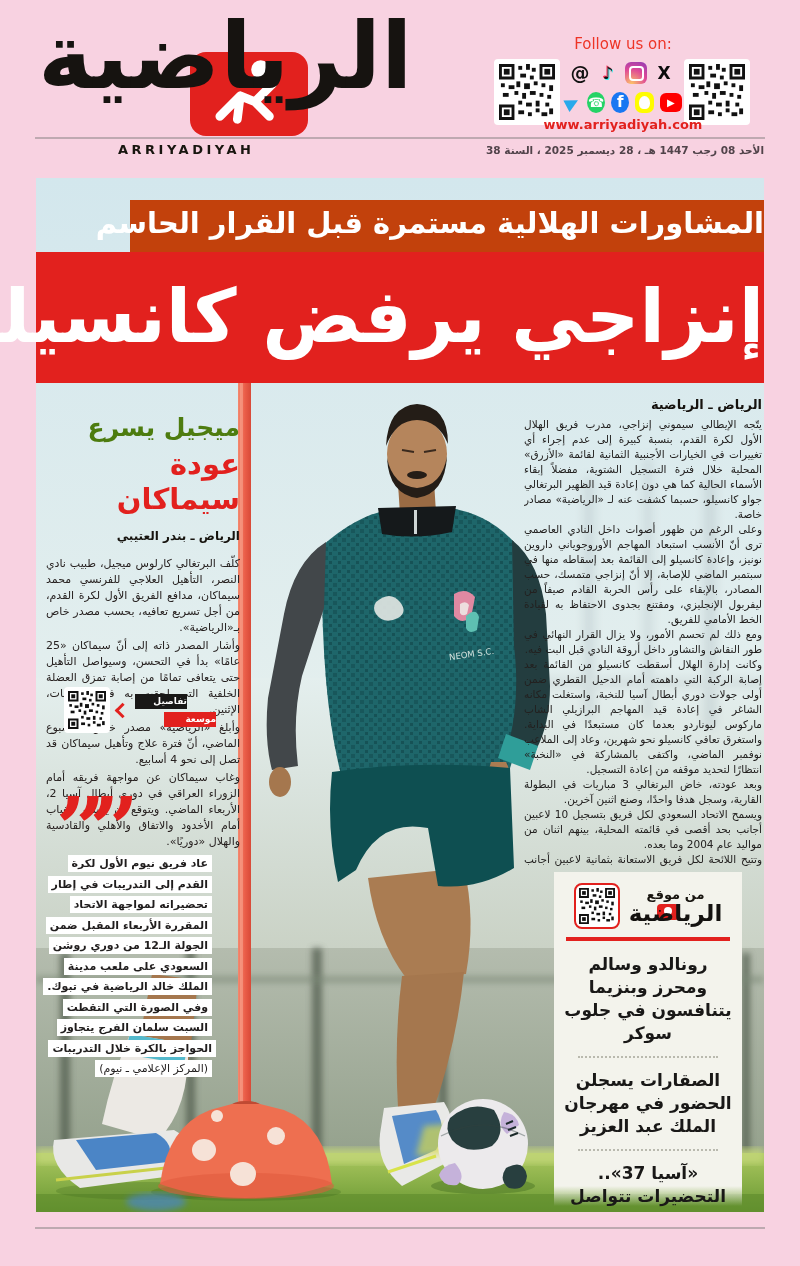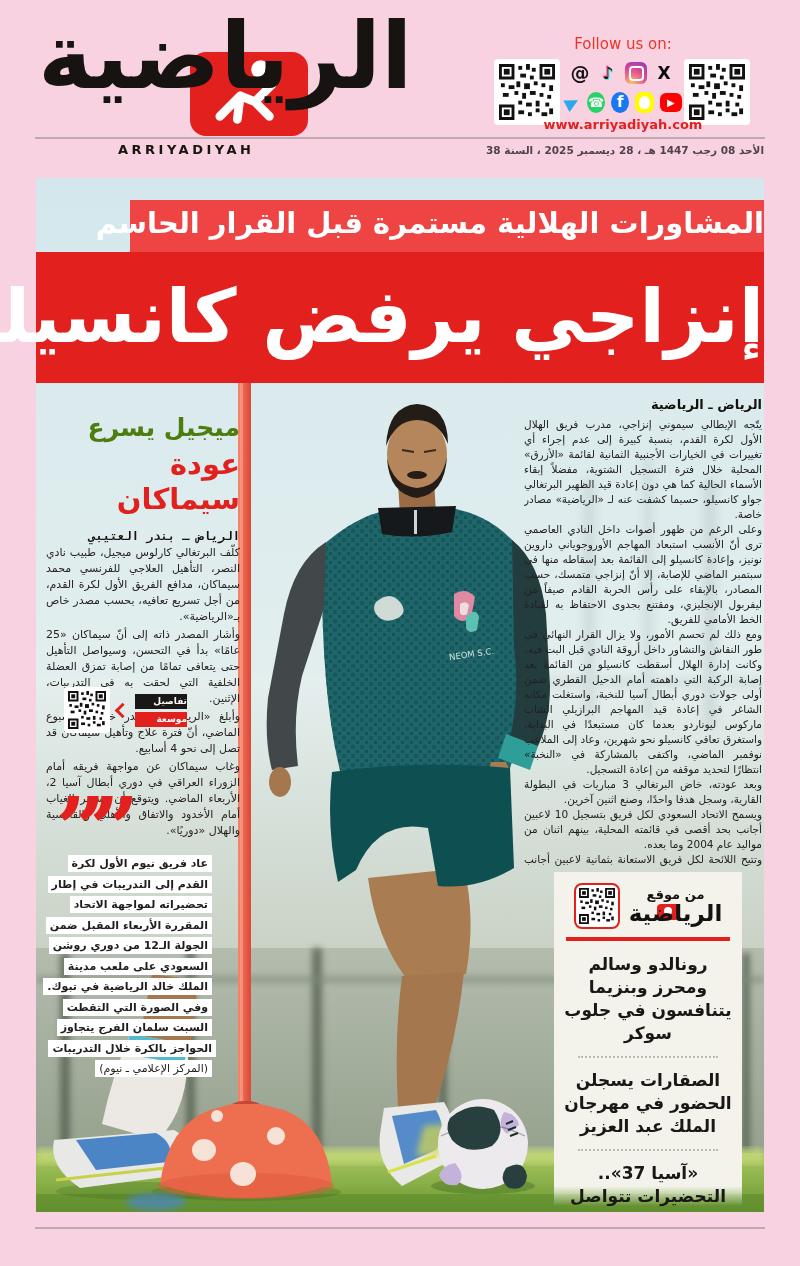--- a/index.html
+++ b/index.html
@@ -32,37 +32,37 @@
   .ic-snapchat::before { content:""; width:11px; height:13px; background:#fff; border-radius:50% 50% 42% 42%; }
   .ic-youtube { background:#ff0000; border-radius:6px; width:26px; height:19px; color:#fff; font-size:10px; }
   .site { position:absolute; left:492px; top:117px; width:262px; text-align:center; color:#e2211e; font-weight:bold; font-size:13px; }
   .date { position:absolute; right:36px; top:144px; font-size:10.5px; color:#51434a; direction:rtl; font-weight:bold; }
 
   
   .photo { position:absolute; left:36px; top:178px; width:728px; height:1034px; z-index:1; }
   .photo svg { display:block; width:728px; height:1034px; }
 
   
-  .kicker { position:absolute; left:130px; top:200px; width:634px; height:58px; background:#ef4444; color:#fff; font-size:29px; font-weight:bold; line-height:47px; text-align:center; direction:rtl; z-index:6; white-space:nowrap;padding-left:6px; }
+  .kicker { position:absolute; left:130px; top:200px; width:634px; height:58px; background:#c2410c; color:#fff; font-size:29px; font-weight:bold; line-height:47px; text-align:center; direction:rtl; z-index:6; white-space:nowrap;padding-left:6px; }
   .banner { position:absolute; left:36px; top:252px; width:728px; height:131px; background:#e2211e; color:#fff; font-size:74px; font-weight:bold; line-height:128px; text-align:center; direction:rtl; z-index:6; white-space:nowrap; letter-spacing:-2px; }
 
   
   .col-side { position:absolute; left:46px; top:412px; width:194px; direction:rtl; z-index:5; }
   .col-side .h-top { font-size:25px; font-weight:bold; color:#4d7c0f; line-height:1.25; }
   .col-side .h-main { font-size:29px; font-weight:bold; color:#e2211e; line-height:1.2; margin:4px 0 12px; }
-  .col-side .byline { font-size:12px; font-weight:bold; color:#17140f; margin-bottom:1px;font-family:Liberation Mono, monospace; }
+  .col-side .byline { font-size:12px; font-weight:bold; color:#17140f; margin-bottom:13px; }
   .col-side p { font-size:11px; line-height:16px; text-align:justify; color:#272120; margin-bottom:2px; }
 
   .details { position:absolute; left:64px; top:686px; height:48px; display:flex; align-items:center; gap:7px; z-index:5; }
   .details .qr-mini { width:46px; height:46px; background:#fff; border-radius:4px; padding:4px; }
   .details .qr-mini svg { width:100%; height:100%; }
   .chev { width:11px; height:11px; border-left:3px solid #e2211e; border-bottom:3px solid #e2211e; transform:rotate(45deg); }
   .chips { display:flex; flex-direction:column; gap:3px; }
   .chip { width:52px; height:15px; font-size:9px; line-height:15px; color:#fff; font-weight:bold; text-align:center; direction:rtl;padding-left:32px; }
-  .chip-dark { background:#191817; } .chip-red { background:#e2211e; }
+  .chip-dark { background:#191817; } .chip-red { background:#e2211e;margin-left:29px; }
 
   
   .quote { position:absolute; left:56px; top:786px; font-family:"DejaVu Serif", serif; font-weight:bold; font-size:86px; color:#e2211e; letter-spacing:-16px; line-height:1; z-index:5; }
   .caption { position:absolute; left:46px; top:854px; width:166px; direction:rtl; text-align:right; font-size:11px; line-height:20.5px; font-weight:bold; color:#201d1d; z-index:5; }
   .caption span { background:#fff; padding:2px 4px; box-decoration-break:clone; -webkit-box-decoration-break:clone; }
   .caption .credit { font-weight:normal; }
 
   
   .col-main { position:absolute; left:524px; top:397px; width:238px; height:472px; overflow:hidden; direction:rtl; z-index:5; }
   .col-main .byline { font-size:13px; font-weight:bold; color:#15120e; margin-bottom:5px; }

